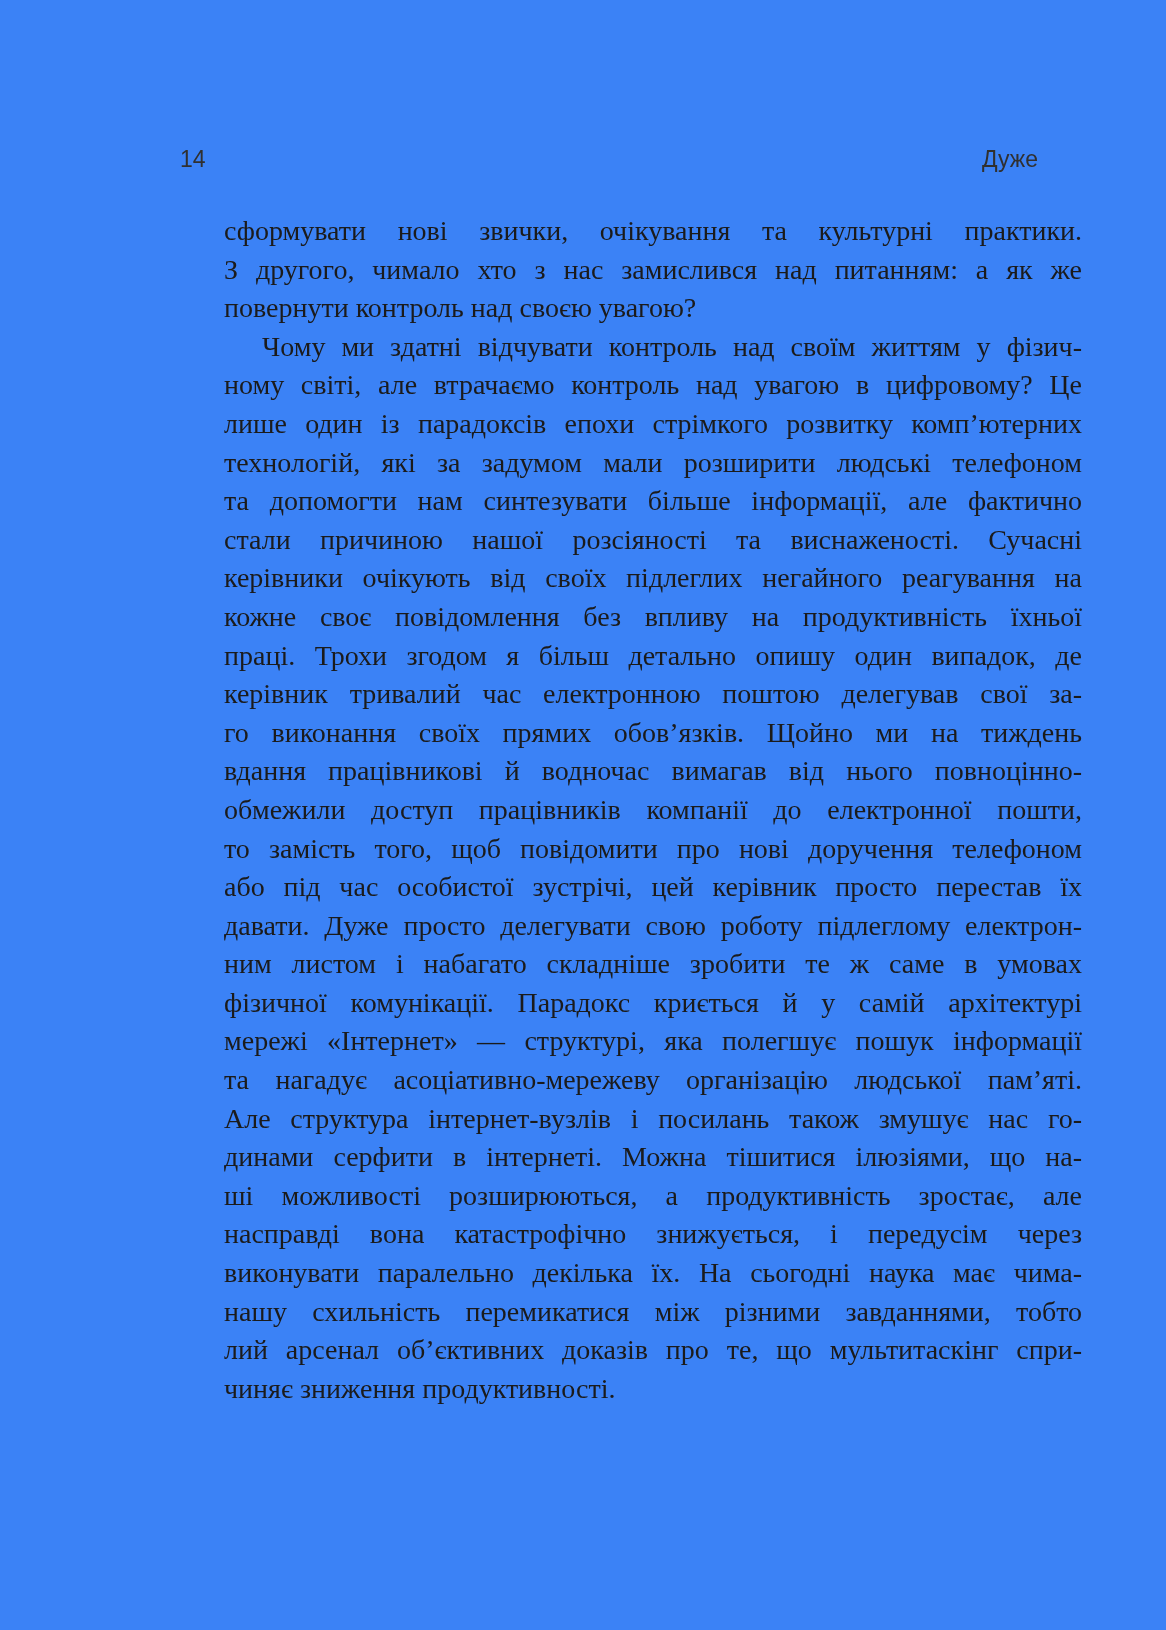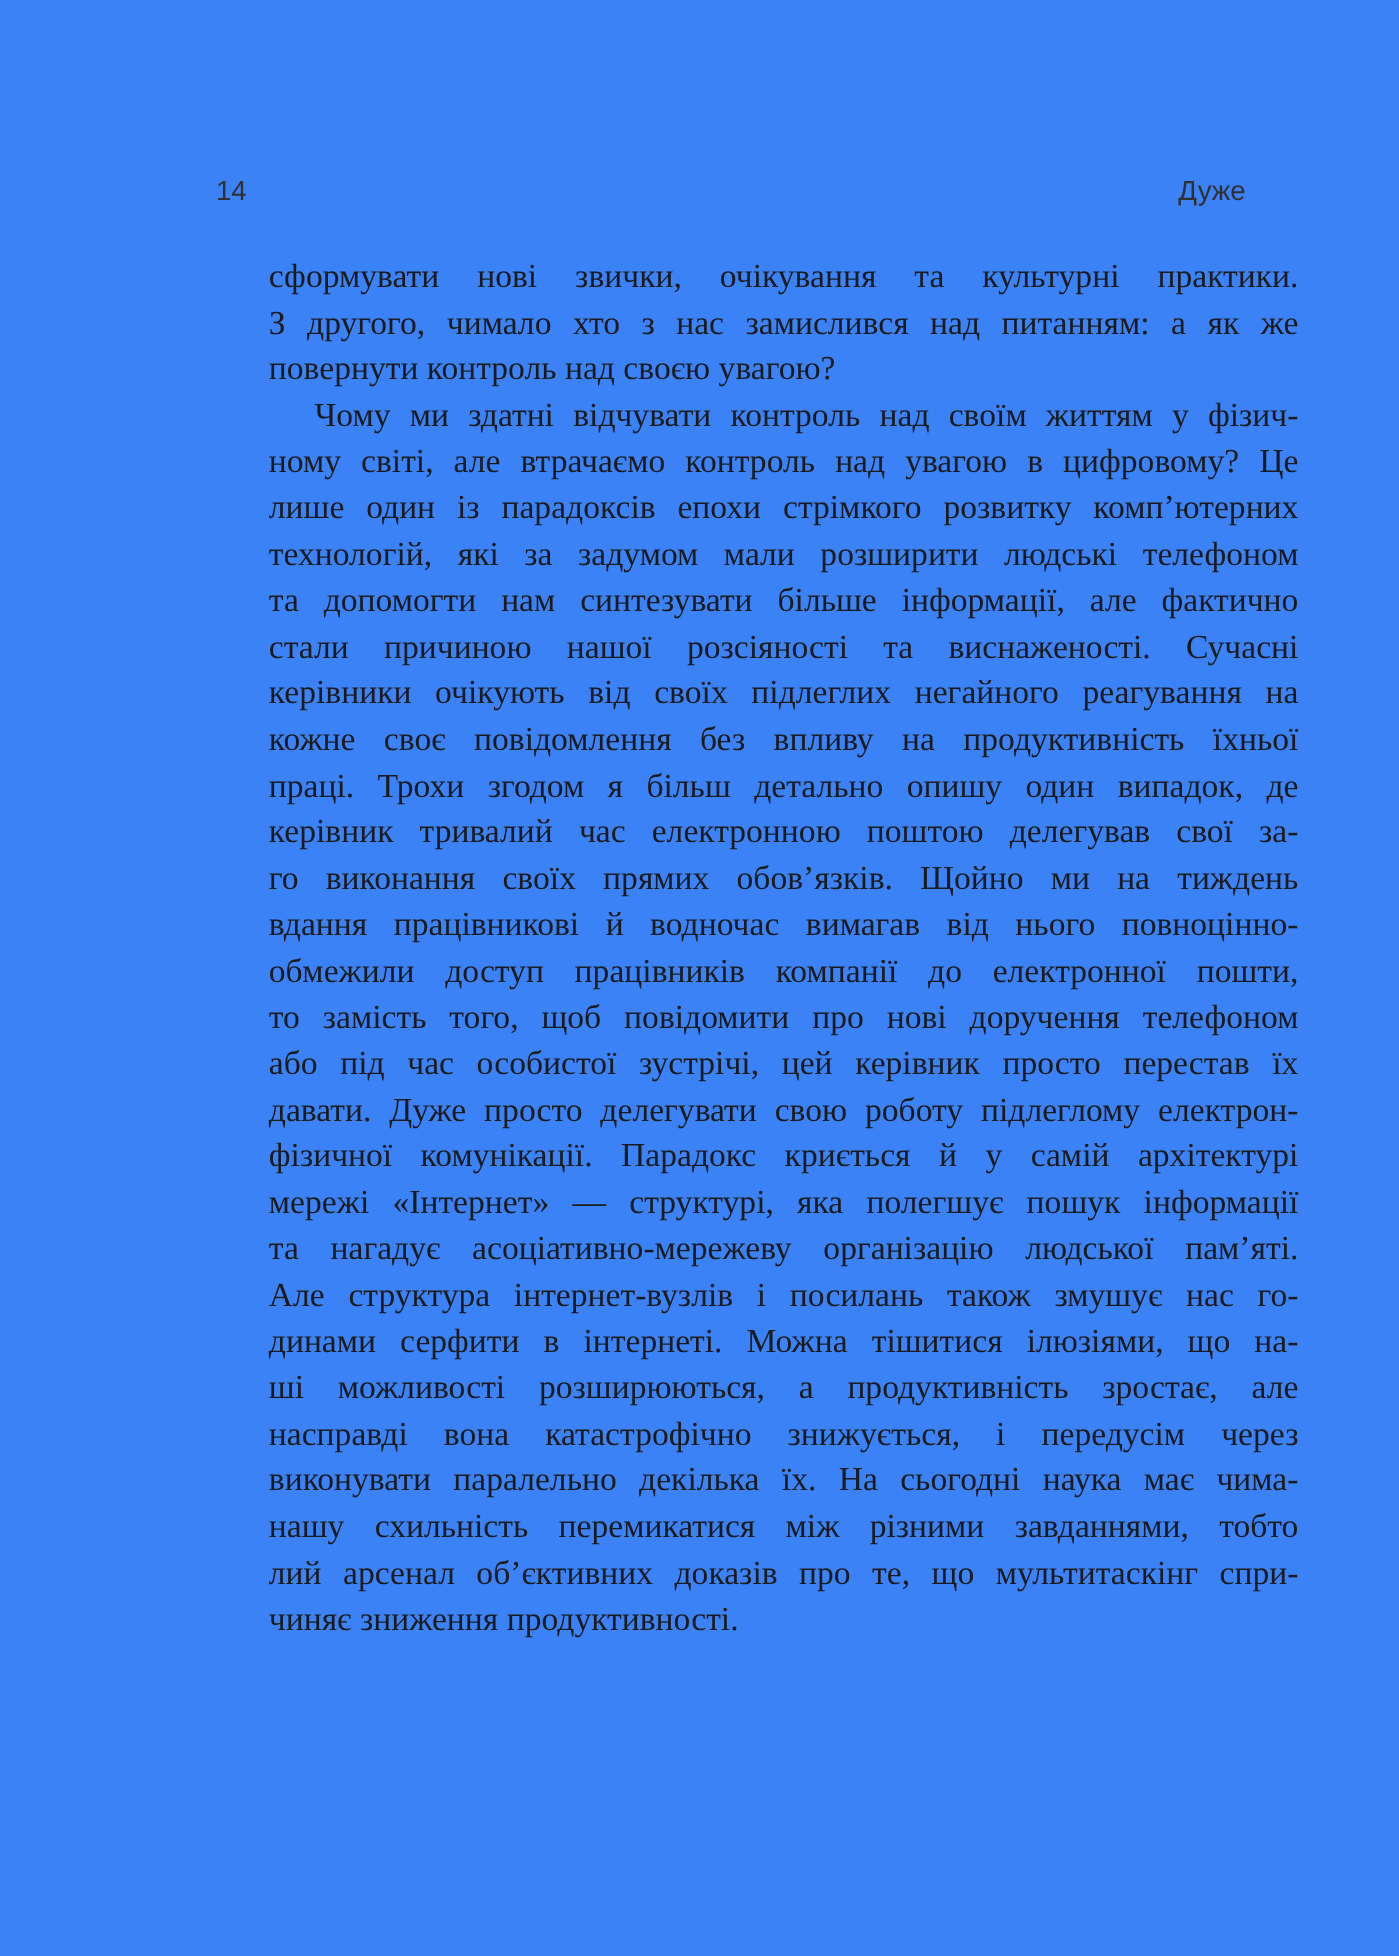--- a/index.html
+++ b/index.html
@@ -79,20 +79,21 @@
       <div class="line">керівники очікують від своїх підлеглих негайного реагування на</div>
       <div class="line">кожне своє повідомлення без впливу на продуктивність їхньої</div>
       <div class="line">праці. Трохи згодом я більш детально опишу один випадок, де</div>
       <div class="line">керівник тривалий час електронною поштою делегував свої за-</div>
       <div class="line">го виконання своїх прямих обов’язків. Щойно ми на тиждень</div>
       <div class="line">вдання працівникові й водночас вимагав від нього повноцінно-</div>
       <div class="line">обмежили доступ працівників компанії до електронної пошти,</div>
       <div class="line">то замість того, щоб повідомити про нові доручення телефоном</div>
       <div class="line">або під час особистої зустрічі, цей керівник просто перестав їх</div>
       <div class="line">давати. Дуже просто делегувати свою роботу підлеглому електрон-</div>
+      <div class="line">ним листом і набагато складніше зробити те ж саме в умовах</div>
       <div class="line">фізичної комунікації. Парадокс криється й у самій архітектурі</div>
       <div class="line">мережі «Інтернет» — структурі, яка полегшує пошук інформації</div>
       <div class="line">та нагадує асоціативно-мережеву організацію людської пам’яті.</div>
       <div class="line">Але структура інтернет-вузлів і посилань також змушує нас го-</div>
       <div class="line">динами серфити в інтернеті. Можна тішитися ілюзіями, що на-</div>
       <div class="line">ші можливості розширюються, а продуктивність зростає, але</div>
       <div class="line">насправді вона катастрофічно знижується, і передусім через</div>
       <div class="line">виконувати паралельно декілька їх. На сьогодні наука має чима-</div>
       <div class="line">нашу схильність перемикатися між різними завданнями, тобто</div>
       <div class="line">лий арсенал об’єктивних доказів про те, що мультитаскінг спри-</div>

